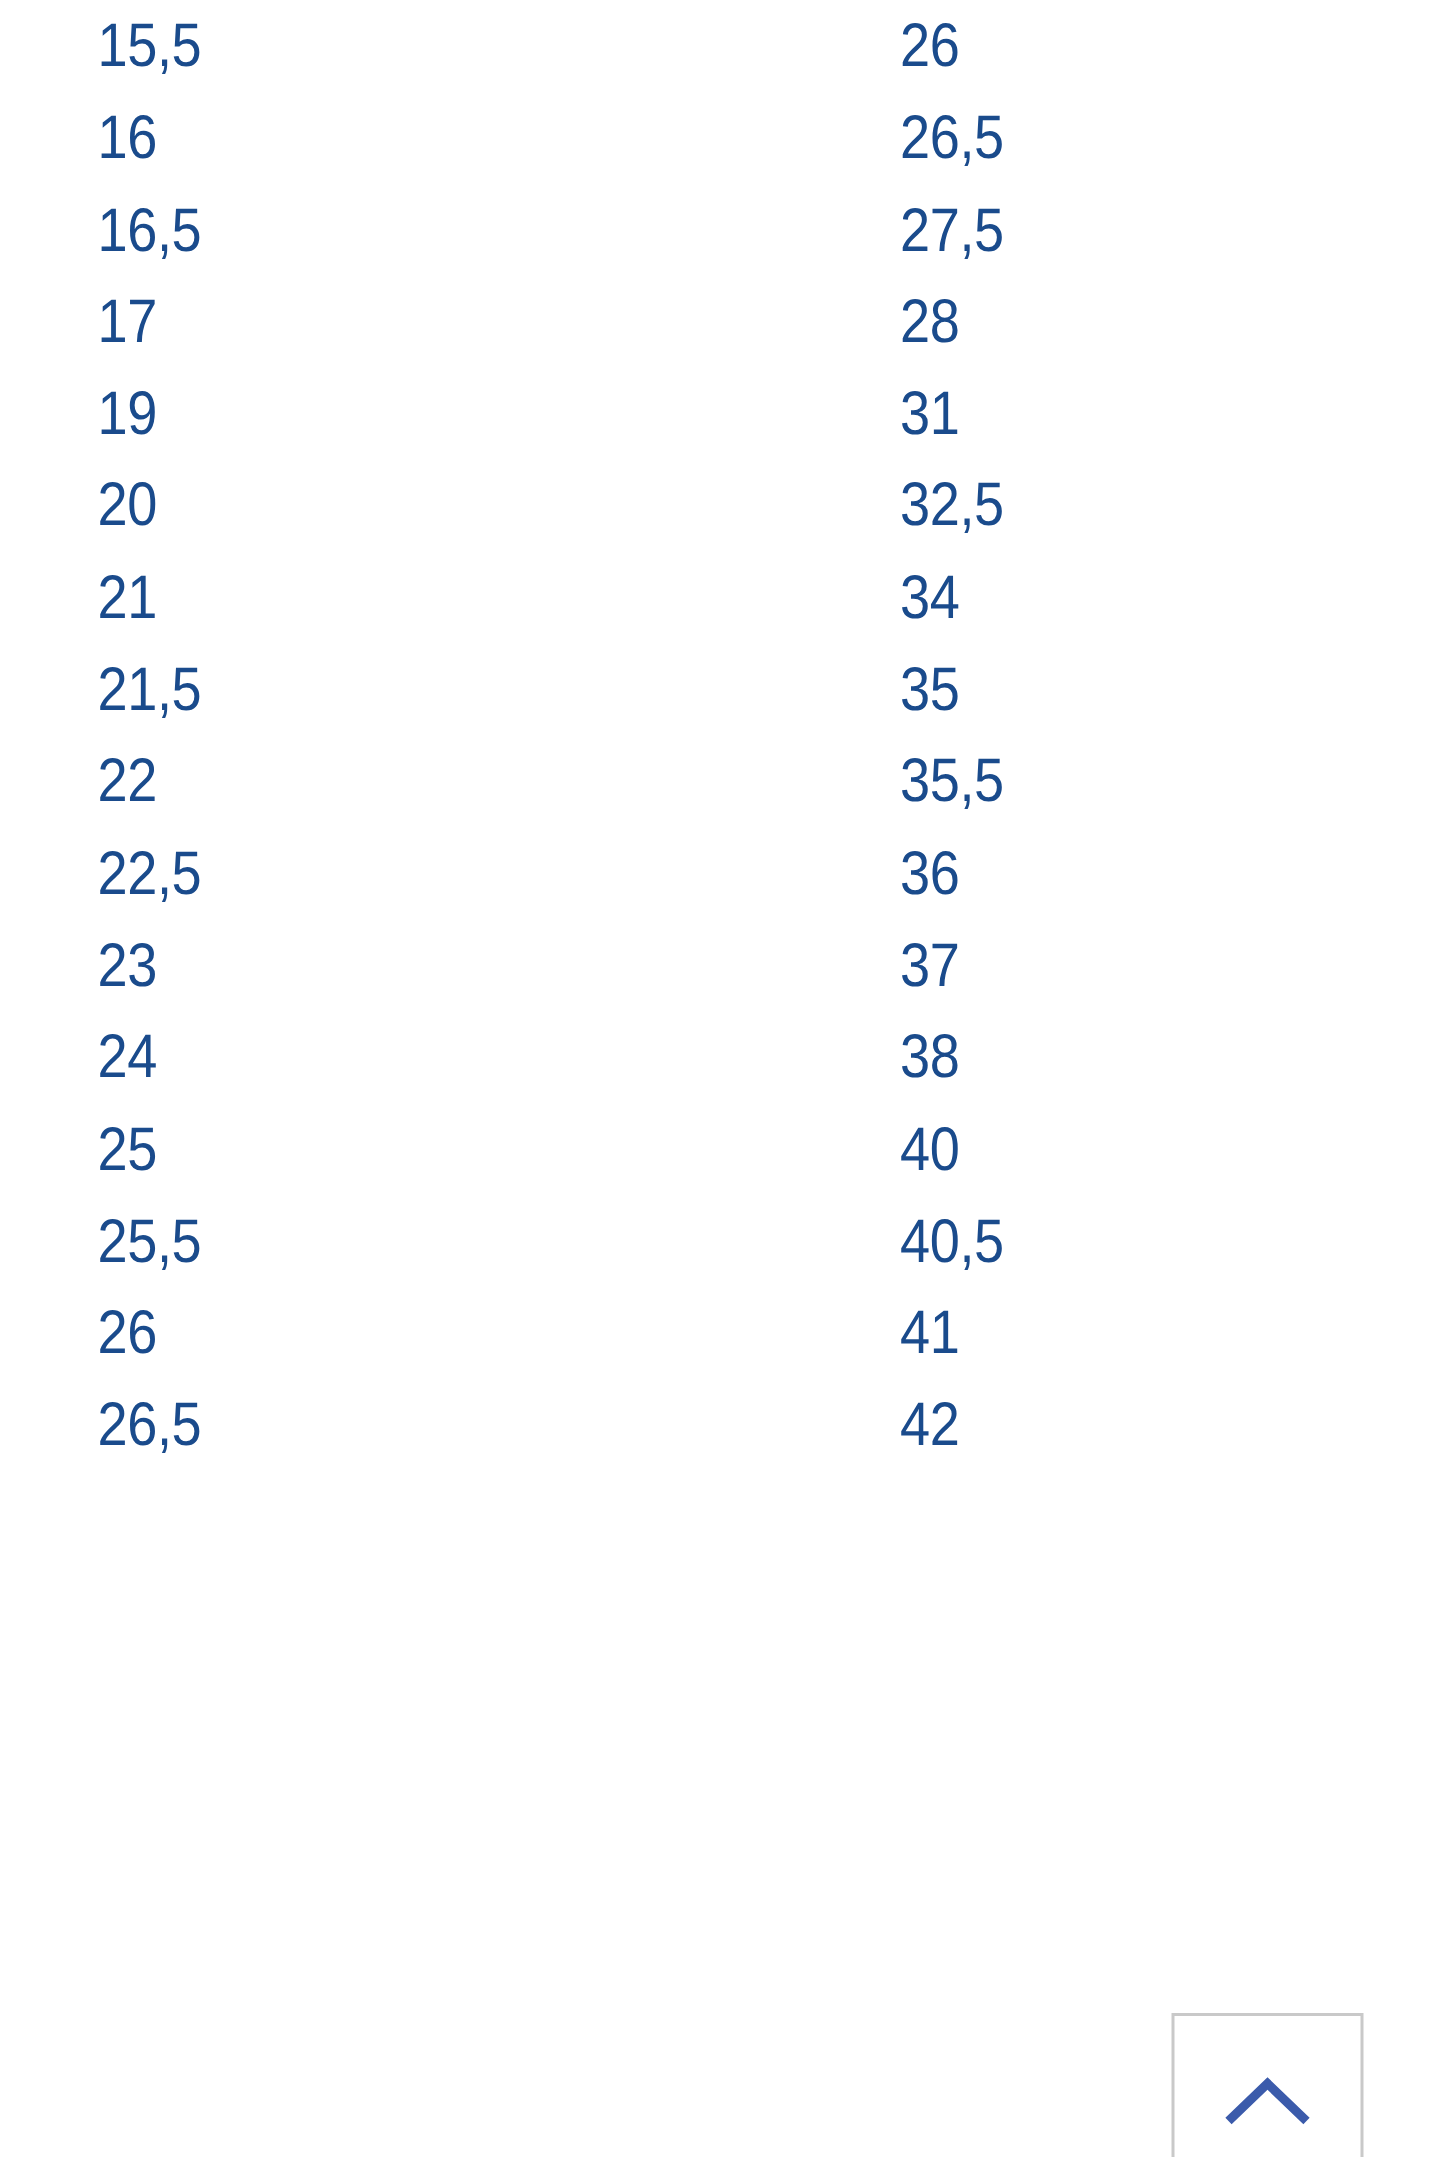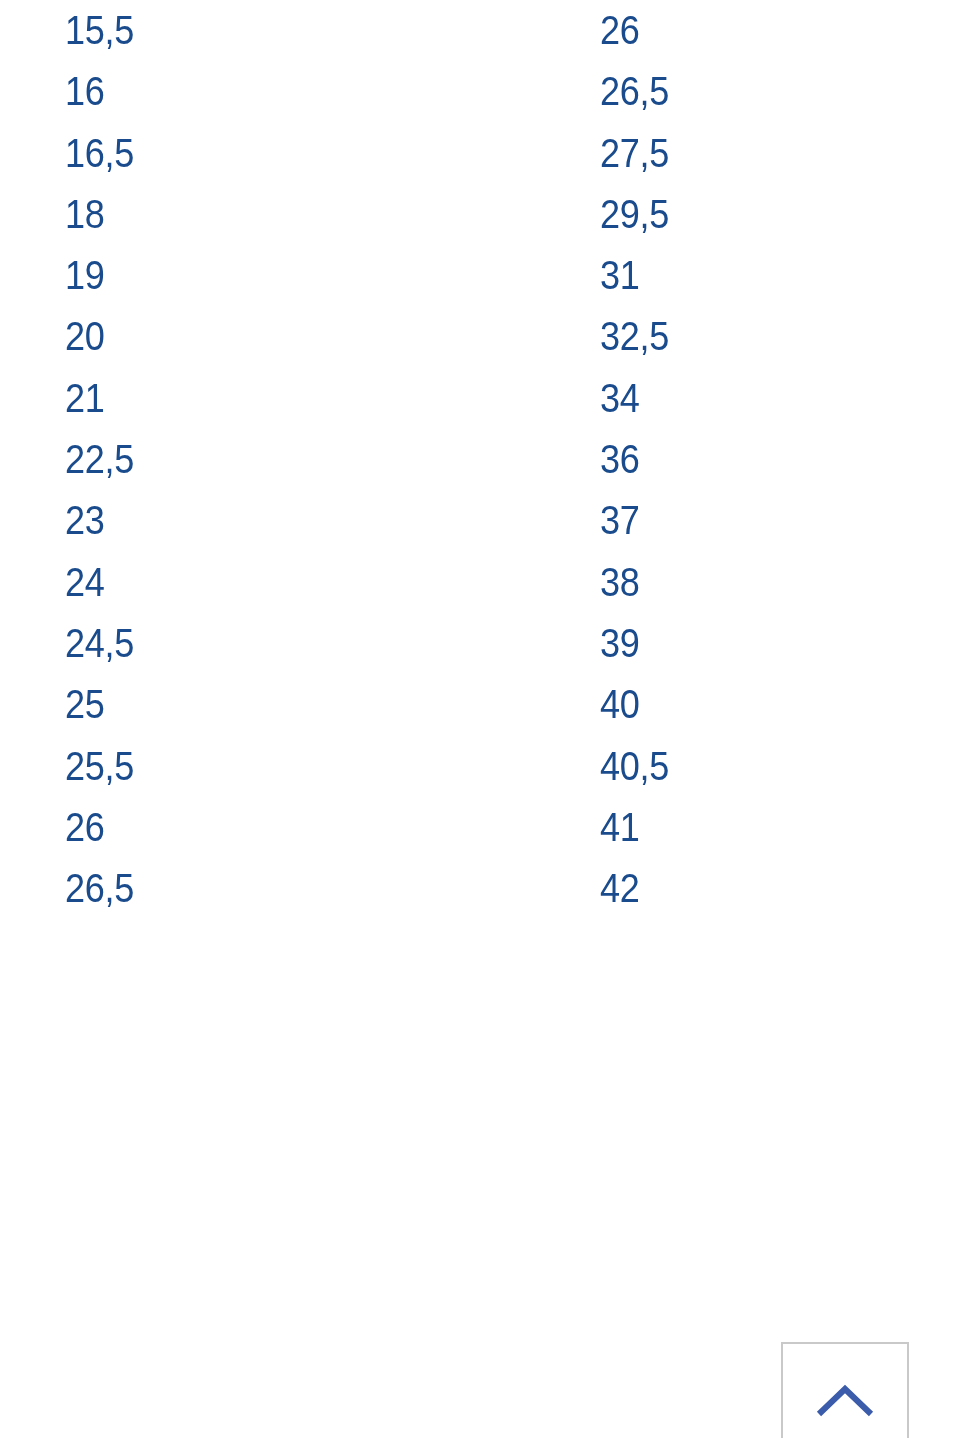--- a/index.html
+++ b/index.html
@@ -82,50 +82,54 @@
     </div>
     <div class="size-row">
       <span class="size-cell col-left">16</span>
       <span class="size-cell col-right">26,5</span>
     </div>
     <div class="size-row">
       <span class="size-cell col-left">16,5</span>
       <span class="size-cell col-right">27,5</span>
     </div>
     <div class="size-row">
-      <span class="size-cell col-left">18</span>
-      <span class="size-cell col-right">29,5</span>
+      <span class="size-cell col-left">17</span>
+      <span class="size-cell col-right">28</span>
     </div>
     <div class="size-row">
       <span class="size-cell col-left">19</span>
       <span class="size-cell col-right">31</span>
     </div>
     <div class="size-row">
       <span class="size-cell col-left">20</span>
       <span class="size-cell col-right">32,5</span>
     </div>
     <div class="size-row">
       <span class="size-cell col-left">21</span>
       <span class="size-cell col-right">34</span>
     </div>
     <div class="size-row">
+      <span class="size-cell col-left">21,5</span>
+      <span class="size-cell col-right">35</span>
+    </div>
+    <div class="size-row">
+      <span class="size-cell col-left">22</span>
+      <span class="size-cell col-right">35,5</span>
+    </div>
+    <div class="size-row">
       <span class="size-cell col-left">22,5</span>
       <span class="size-cell col-right">36</span>
     </div>
     <div class="size-row">
       <span class="size-cell col-left">23</span>
       <span class="size-cell col-right">37</span>
     </div>
     <div class="size-row">
       <span class="size-cell col-left">24</span>
       <span class="size-cell col-right">38</span>
-    </div>
-    <div class="size-row">
-      <span class="size-cell col-left">24,5</span>
-      <span class="size-cell col-right">39</span>
     </div>
     <div class="size-row">
       <span class="size-cell col-left">25</span>
       <span class="size-cell col-right">40</span>
     </div>
     <div class="size-row">
       <span class="size-cell col-left">25,5</span>
       <span class="size-cell col-right">40,5</span>
     </div>
     <div class="size-row">

